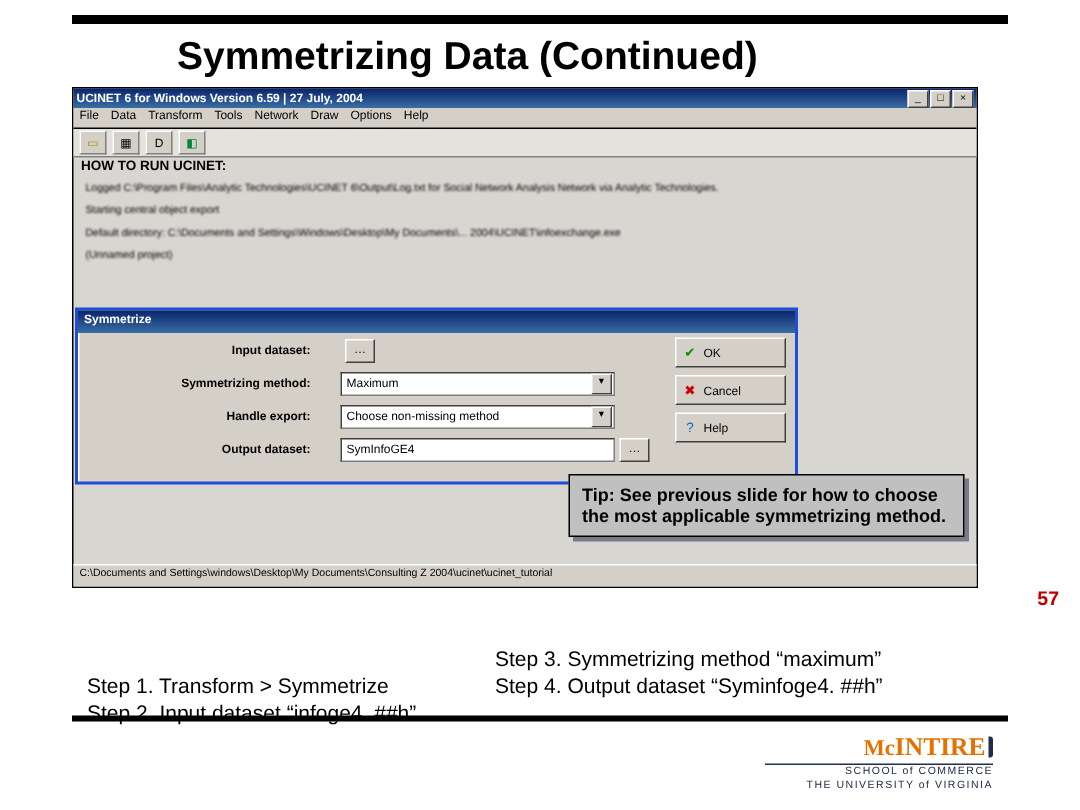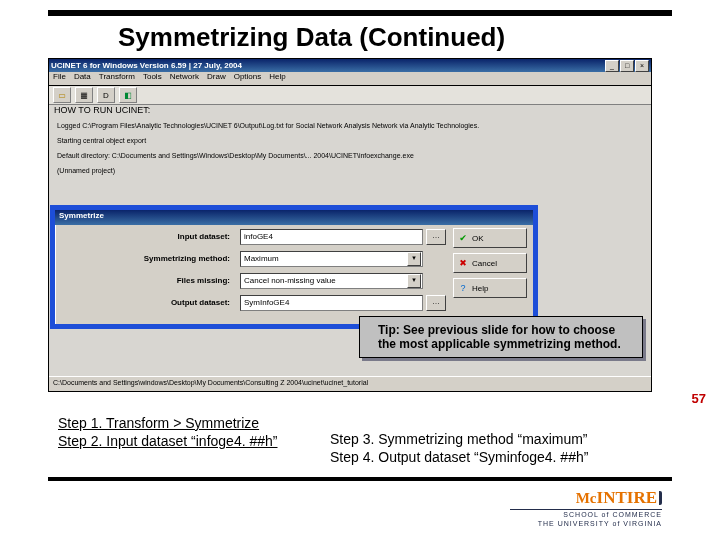--- a/index.html
+++ b/index.html
@@ -135,21 +135,21 @@
     white-space: nowrap;
     overflow: hidden;
   }
   .dialog {
     position: absolute;
     left: 1px;
     top: 146px;
     width: 478px;
     height: 114px;
     background: #d4d0c8;
-    border: 5px solid #1d4ed8;
+    border: 2px solid #1d4ed8;
     box-shadow: inset 1px 1px 0 #fff;
   }
   .dlg-titlebar {
     height: 13px;
     background: linear-gradient(#0a246a, #3a6ea5);
     color: #fff;
     font-weight: bold;
     font-size: 8px;
     padding: 1px 4px;
   }
@@ -162,25 +162,24 @@
   }
   .form-row {
     display: flex;
     align-items: center;
     height: 19px;
     margin: 3px 0;
   }
   .form-label {
     width: 155px;
     text-align: right;
-    padding-right: 10px;
-    font-weight: bold;
-    font-size: 8px;
-    color: #000;
-    margin-left: 20px;
+    padding-right: 20px;
+    font-weight: bold;
+    font-size: 8px;
+    color: #000;
   }
   .form-input {
     width: 175px;
     height: 14px;
     background: #fff;
     border: 1px solid #7f7f7f;
     border-top-color: #404040;
     border-left-color: #404040;
     font-size: 8px;
     padding: 0 3px;
@@ -247,21 +246,21 @@
     position: absolute;
     right: 8px;
     bottom: 33px;
     width: 246px;
     background: #c0c0c0;
     border: 1px solid #000;
     font-size: 12px;
     font-family: Arial, sans-serif;
     font-weight: bold;
     line-height: 14px;
-    padding: 6px 18px;
+    padding: 6px 8px;
     box-shadow: 3px 3px 0 #7a7a8a;
   }
   .app-statusbar {
     position: absolute;
     left: 0;
     right: 0;
     bottom: 0;
     height: 14px;
     background: #d4d0c8;
     border-top: 1px solid #fff;
@@ -270,31 +269,30 @@
     padding-left: 4px;
     filter: blur(0.5px);
     overflow: hidden;
     white-space: nowrap;
   }
   .app-headerline {
     position: absolute;
     left: 5px;
     top: 46px;
     font-size: 9px;
-    font-weight: normal;
+    font-weight: bold;
     color: #000;
     filter: blur(0.4px);
   }
   .steps-left {
     position: absolute;
     left: 58px;
-    top: 414px;
+    top: 448px;
     font-size: 14px;
     line-height: 18px;
-    text-decoration: underline;
   }
   .steps-right {
     position: absolute;
     left: 330px;
     top: 430px;
     font-size: 14px;
     line-height: 18px;
   }
   .logo {
     position: absolute;
@@ -390,36 +388,35 @@
         <p>(Unnamed project)</p>
       </div>
     </div>
 
     <div class="dialog">
       <div class="dlg-titlebar">Symmetrize</div>
       <div class="dlg-body">
 
         <div class="form-row">
           <div class="form-label">Input dataset:</div>
-          <div class="form-input">infoGE4</div>
           <div class="browse-btn">…</div>
         </div>
 
         <div class="form-row">
           <div class="form-label">Symmetrizing method:</div>
           <div class="form-input dropdown">
             <span class="dd-text">Maximum</span>
             <span class="dd-arrow">▾</span>
           </div>
         </div>
 
         <div class="form-row">
-          <div class="form-label">Files missing:</div>
+          <div class="form-label">Handle export:</div>
           <div class="form-input dropdown">
-            <span class="dd-text">Cancel non-missing value</span>
+            <span class="dd-text">Choose non-missing method</span>
             <span class="dd-arrow">▾</span>
           </div>
         </div>
 
         <div class="form-row">
           <div class="form-label">Output dataset:</div>
           <div class="form-input">SymInfoGE4</div>
           <div class="browse-btn">…</div>
         </div>
 

